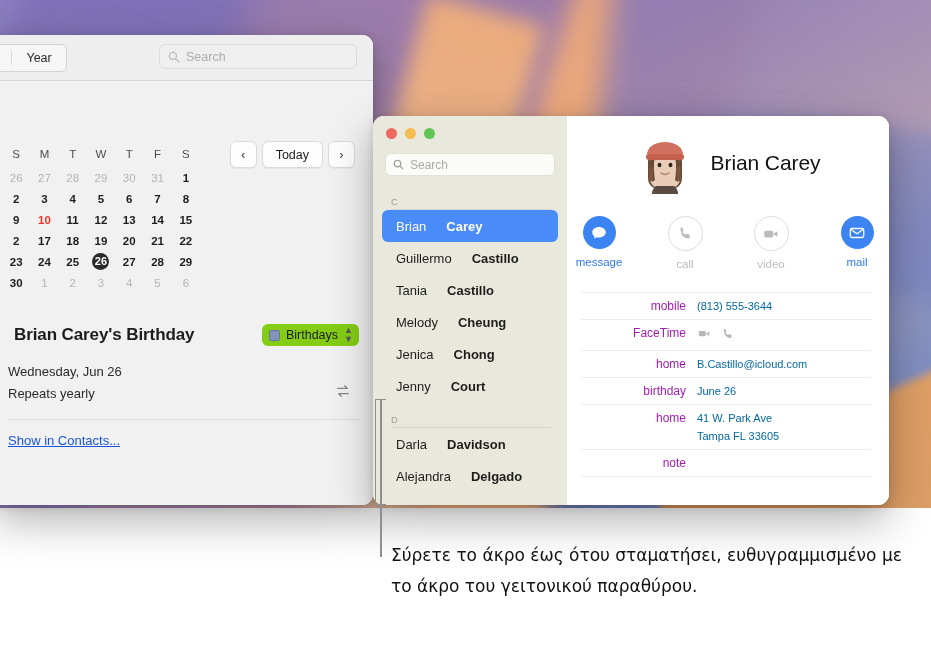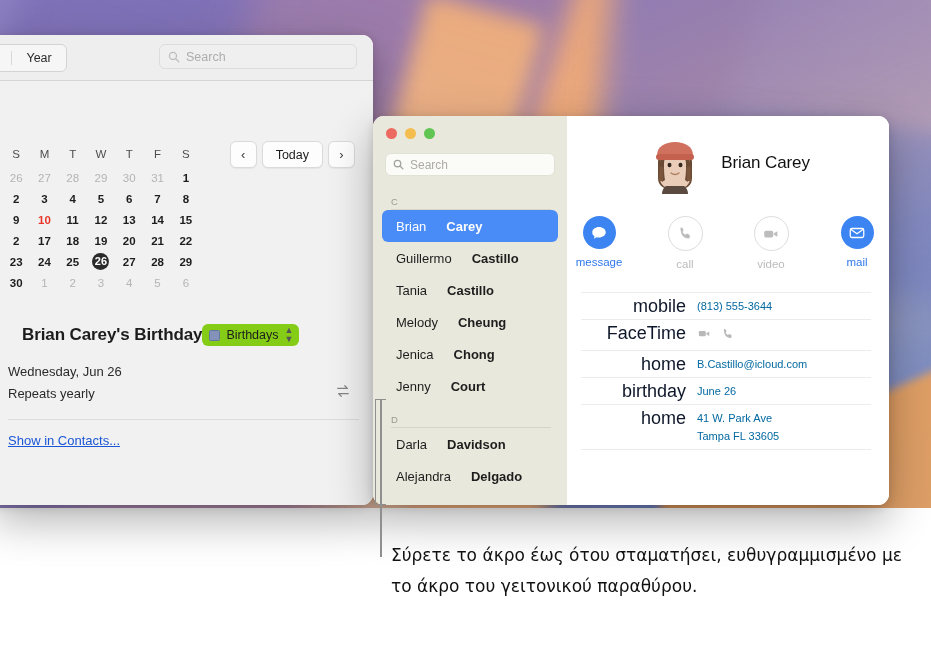--- a/index.html
+++ b/index.html
@@ -66,21 +66,21 @@
   .cal-grid td.today{color:#e8372a;font-weight:700;}
   .cal-grid td.sel span{display:inline-block;width:17px;height:17px;line-height:17px;border-radius:50%;
     background:#2a2a2a;color:#fff;font-weight:700;font-size:11px;}
 
   .nav-group{position:absolute;right:18px;top:60px;display:flex;align-items:center;gap:5px;}
   .nav-btn{height:25px;min-width:25px;background:#fdfdfd;border:1px solid #dadada;border-radius:6px;
     display:flex;align-items:center;justify-content:center;box-shadow:0 1px 1px rgba(0,0,0,.05);
     font-size:13px;color:#3a3a3a;}
   .nav-today{padding:0 13px;font-size:12.5px;color:#1d1d1d;}
 
-  .evt-title-row{position:absolute;left:28px;top:243px;right:14px;display:flex;align-items:center;}
+  .evt-title-row{position:absolute;left:20px;top:243px;right:14px;display:flex;align-items:center;justify-content:space-between;}
   .evt-title{font-size:17px;font-weight:700;color:#1c1c1c;letter-spacing:-.1px;}
   .cal-popup{display:flex;align-items:center;gap:6px;background:#84cc16;border-radius:6px;height:22px;padding:0 7px;}
   .cal-popup .swatch{width:9px;height:9px;background:#8292b8;border:1px solid #67769c;border-radius:1.5px;}
   .cal-popup .lbl{font-size:12.5px;color:#1d1d1d;}
   .cal-popup .chev{font-size:9px;color:#555;line-height:1;letter-spacing:-1px;display:flex;flex-direction:column;}
 
   .evt-line{position:absolute;left:14px;font-size:13px;color:#2a2a2a;}
   .evt-date{top:283px;}
   .evt-rep{top:305px;}
   .rep-icon{position:absolute;right:22px;top:303px;width:16px;height:14px;opacity:.65;}
@@ -107,35 +107,35 @@
   .sec .rule{position:absolute;left:18px;right:16px;bottom:0;height:1px;background:#d5d4c6;}
   .row{height:32px;display:flex;align-items:center;padding:0 14px;margin:0 9px;border-radius:6px;
     font-size:13px;color:#1d1d1d;box-sizing:border-box;}
   .row.sel{background:#4a8cf7;color:#fff;}
   .row .fn{font-weight:400;}
   .row .ln{font-weight:700;margin-left:20px;}
 
   .ct-main{flex:1;background:#fff;position:relative;}
   .ct-head{display:flex;align-items:center;justify-content:center;gap:17px;padding-top:16px;}
   .avatar{width:58px;height:62px;flex:none;}
-  .ct-name{font-size:17px;color:#111;letter-spacing:-.1px;}
+  .ct-name{font-size:21px;color:#111;letter-spacing:-.1px;}
 
   .actions{display:flex;justify-content:center;gap:24px;margin-top:22px;}
   .act{width:62px;text-align:center;}
   .act .circ{width:33px;height:33px;border-radius:50%;margin:0 auto 7px;display:flex;align-items:center;justify-content:center;}
   .act.on .circ{background:#3c84f2;}
   .act.off .circ{background:#fff;border:1px solid #dcdcdc;}
   .act .cap{font-size:11.5px;}
   .act.on .cap{color:#2f78ec;}
   .act.off .cap{color:#bcbcbc;}
 
   .fields{position:absolute;left:14px;right:18px;top:176px;}
   .frow{display:flex;border-top:1px solid #ececec;padding:4px 0;}
   .frow:last-child{border-bottom:1px solid #ececec;}
-  .fl{width:105px;text-align:right;font-size:18px;color:#0f172a;padding-right:11px;flex:none;line-height:18px;}
+  .fl{width:105px;text-align:right;font-size:12px;color:#a21caf;padding-right:11px;flex:none;line-height:18px;}
   .fv{font-size:11px;color:#0369a1;line-height:18px;}
   .fv .l2{display:block;}
   .fc{display:flex;gap:9px;align-items:center;padding-top:2px;}
 
   
   .handle{position:absolute;left:375px;top:399px;width:11px;height:106px;
     border:1.5px solid #8f8f8f;border-right:none;border-radius:0;box-sizing:border-box;background:transparent;}
   .callout{position:absolute;left:380px;top:399px;width:1.5px;height:158px;background:#8f8f8f;}
 
   
@@ -406,20 +406,24 @@
             <div class="fl">birthday</div>
             <div class="fv">June 26</div>
           </div>
           <div class="frow">
             <div class="fl">home</div>
             <div class="fv">
               <span class="l2">41 W. Park Ave</span>
               <span class="l2">Tampa FL 33605</span>
             </div>
           </div>
+          <div class="frow">
+            <div class="fl">note</div>
+            <div class="fv"></div>
+          </div>
         </div>
     </div>
   </div>
 
   <div class="handle"></div>
   <div class="callout"></div>
 
   <div class="caption">Σύρετε το άκρο έως ότου σταματήσει, ευθυγραμμισμένο με το άκρο του γειτονικού παραθύρου.</div>
 </div>
 

